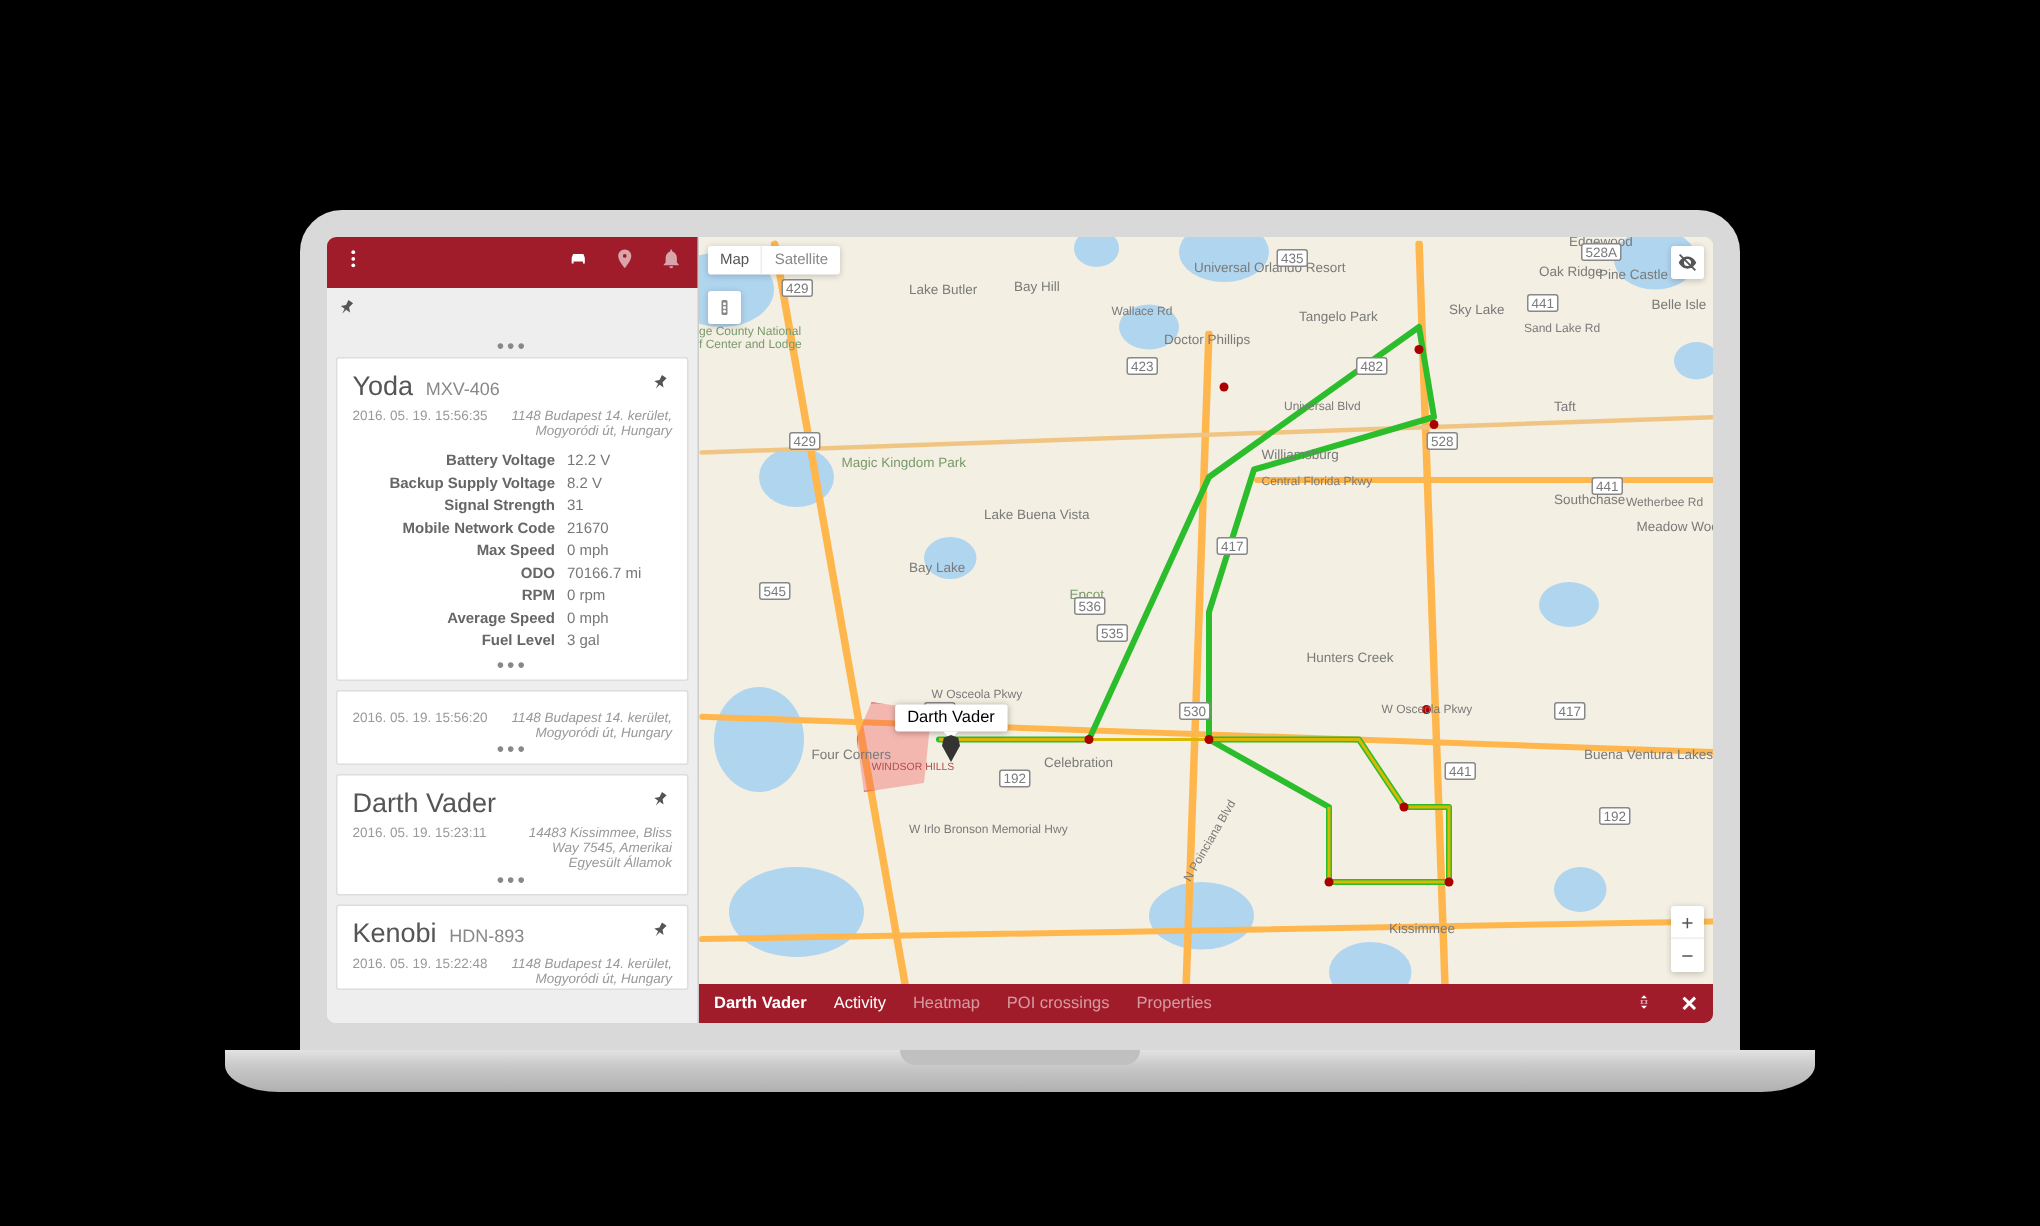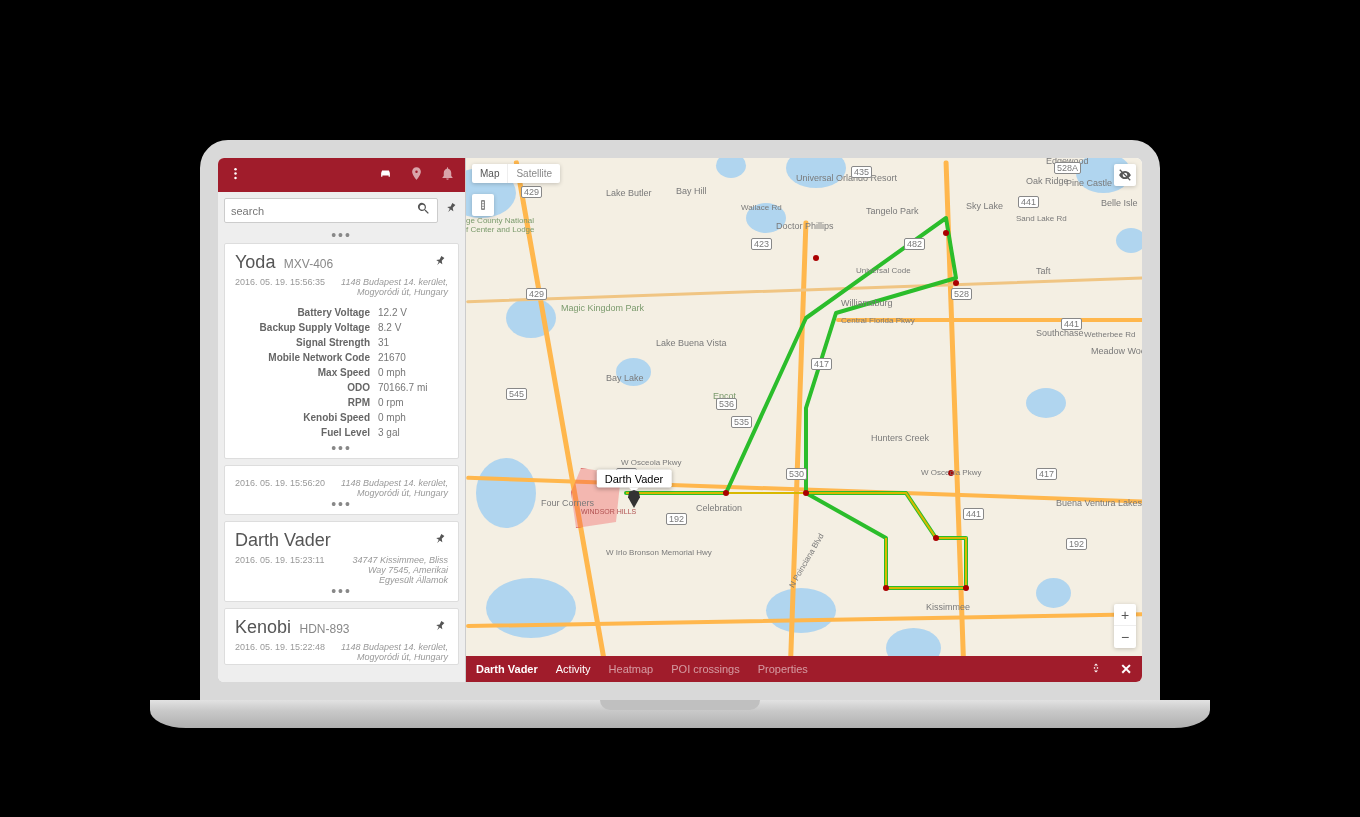--- a/index.html
+++ b/index.html
@@ -320,28 +320,20 @@
             </span>
             <span>
               <svg class="ico" viewBox="0 0 24 24" fill="rgba(255,255,255,0.6)">
                   <path d="M12 22a2 2 0 002-2h-4a2 2 0 002 2zm6-6V11c0-3-2-6-5-6.7V3a1 1 0 10-2 0v1.3C8 5 6 8 6 11v5l-2 2v1h16v-1l-2-2z"></path>
                 </svg>
             </span>
           </div>
         </div>
 
         <div class="search-row">
-          <div class="search-box">
-            <input placeholder="search" style="">
-            <span>
-              <svg class="ico" viewBox="0 0 24 24" fill="#555">
-                  <path d="M15.5 14h-.8l-.3-.3a6.5 6.5 0 10-.7.7l.3.3v.8l5 5 1.5-1.5-5-5zM10 14a4 4 0 110-8 4 4 0 010 8z"></path>
-                </svg>
-            </span>
-          </div>
           <span class="pin-btn">
             <svg class="ico" viewBox="0 0 24 24" fill="#555">
                 <path d="M14 4l-1 6 4 4h-5l-1 6-1-6H5l4-4-1-6h6z" transform="rotate(35 12 12)"></path>
               </svg>
           </span>
         </div>
         <div class="ellipsis-row">•••</div>
 
         <div class="cards">
 
@@ -384,21 +376,21 @@
                 </div>
               <div class="stat-row">
                   <span class="label">ODO</span>
                   <span class="value">70166.7 mi</span>
                 </div>
               <div class="stat-row">
                   <span class="label">RPM</span>
                   <span class="value">0 rpm</span>
                 </div>
               <div class="stat-row">
-                  <span class="label">Kenobi Speed</span>
+                  <span class="label">Average Speed</span>
                   <span class="value">0 mph</span>
                 </div>
               <div class="stat-row">
                   <span class="label">Fuel Level</span>
                   <span class="value">3 gal</span>
                 </div>
             </div>
             <div class="ellipsis-row">•••</div>
           </div>
 
@@ -417,21 +409,21 @@
                 <span class="card-sub"></span>
               </div>
               <span class="pin-btn">
                 <svg class="ico" viewBox="0 0 24 24" fill="#555">
                     <path d="M14 4l-1 6 4 4h-5l-1 6-1-6H5l4-4-1-6h6z" transform="rotate(35 12 12)"></path>
                   </svg>
               </span>
             </div>
             <div class="card-meta">
               <span>2016. 05. 19. 15:23:11</span>
-              <span class="addr">34747 Kissimmee, Bliss Way 7545, Amerikai Egyesült Államok</span>
+              <span class="addr">14483 Kissimmee, Bliss Way 7545, Amerikai Egyesült Államok</span>
             </div>
             <div class="ellipsis-row">•••</div>
           </div>
 
           <div class="card">
             <div class="card-head">
               <div>
                 <span class="card-title">Kenobi</span>
                 <span class="card-sub">HDN-893</span>
               </div>
@@ -505,28 +497,28 @@
         <div class="map-label" style="left:190px; top:180px;">Lake Buena Vista</div>
         <div class="map-label park" style="left:95px; top:145px;">Magic Kingdom Park</div>
         <div class="map-label" style="left:140px; top:215px;">Bay Lake</div>
         <div class="map-label park" style="left:200px; top:233px;margin-left:47px;">Epcot</div>
         <div class="map-label" style="left:405px; top:275px;">Hunters Creek</div>
         <div class="map-label" style="left:570px; top:170px;">Southchase</div>
         <div class="map-label" style="left:605px; top:188px;padding-left:20px;">Meadow Woods</div>
         <div class="map-label" style="left:570px; top:108px;">Taft</div>
         <div class="map-label" style="left:230px; top:345px;">Celebration</div>
         <div class="map-label" style="left:75px; top:340px;">Four Corners</div>
-        <div class="map-label" style="left:460px; top:444px;">Kissimmee</div>
+        <div class="map-label" style="left:460px; top:456px;">Kissimmee</div>
         <div class="map-label" style="left:590px; top:340px;">Buena Ventura Lakes</div>
         <div class="map-label" style="left:115px; top:350px; font-size:7px; color:#b05050;">WINDSOR HILLS</div>
         <div class="map-label" style="left:550px; top:56px; font-size:8px;">Sand Lake Rd</div>
         <div class="map-label" style="left:275px; top:45px; font-size:8px;">Wallace Rd</div>
         <div class="map-label park" style="left:0px; top:58px; font-size:8px; white-space:pre;">ge County National
 f Center and Lodge</div>
-        <div class="map-label" style="left:390px; top:108px; font-size:8px;">Universal Code</div>
+        <div class="map-label" style="left:390px; top:108px; font-size:8px;">Universal Blvd</div>
         <div class="map-label" style="left:375px; top:158px; font-size:8px;">Central Florida Pkwy</div>
         <div class="map-label" style="left:155px; top:300px; font-size:8px;">W Osceola Pkwy</div>
         <div class="map-label" style="left:455px; top:310px; font-size:8px;">W Osceola Pkwy</div>
         <div class="map-label" style="left:140px; top:390px; font-size:8px;">W Irlo Bronson Memorial Hwy</div>
         <div class="map-label" style="left:310px; top:398px; font-size:8px; transform:rotate(-60deg);">N Poinciana Blvd</div>
         <div class="map-label" style="left:618px; top:172px; font-size:8px;">Wetherbee Rd</div>
 
         <div class="map-label" style="left:588px; top:4px; background:#fff; border:1px solid #888; padding:0 2px; border-radius:2px;">528A</div>
         <div class="map-label" style="left:385px; top:8px; background:#fff; border:1px solid #888; padding:0 2px; border-radius:2px;">435</div>
         <div class="map-label" style="left:552px; top:38px; background:#fff; border:1px solid #888; padding:0 2px; border-radius:2px;">441</div>

